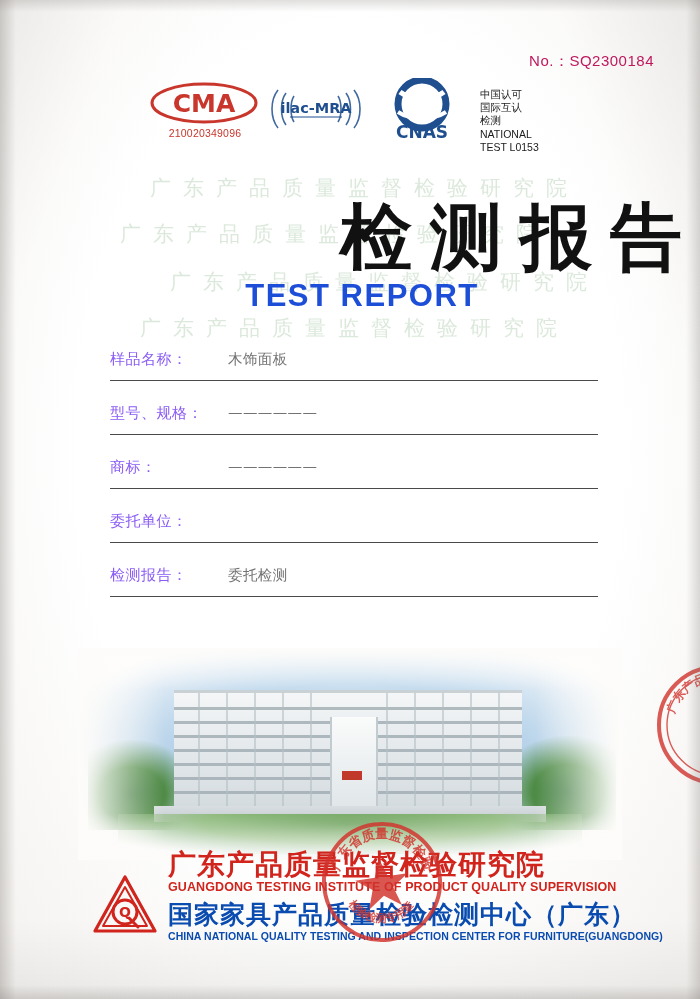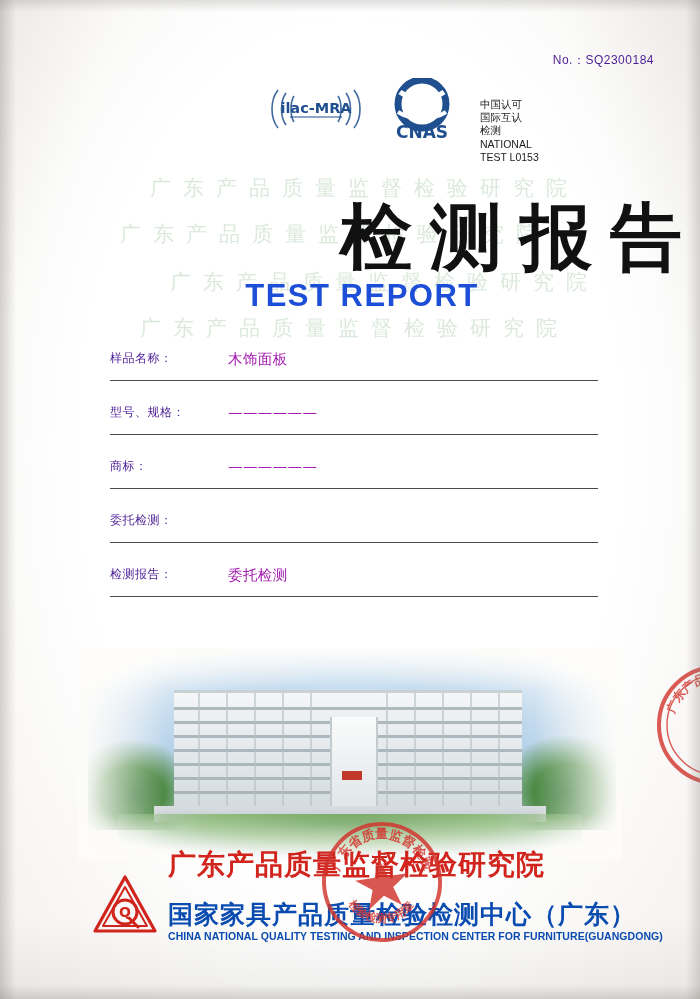--- a/index.html
+++ b/index.html
@@ -50,22 +50,22 @@
     left: 0; right: 0; bottom: 0;
     height: 14px;
     background: linear-gradient(0deg, rgba(120,115,110,0.24), rgba(255,255,255,0));
   }
 
   
   .report-no {
     position: absolute;
     right: 46px;
     top: 52px;
-    font-size: 12px;
-    color: #4c1d95;
+    font-size: 15px;
+    color: #be185d;
     letter-spacing: 0.5px;
     white-space: nowrap;
   }
 
   
   .logo-row {
     position: absolute;
     left: 150px;
     top: 78px;
     width: 420px;
@@ -110,21 +110,21 @@
     top: 0px;
     width: 96px;
     height: 62px;
   }
   .cnas svg { display: block; }
 
   
   .cnas-text {
     position: absolute;
     left: 330px;
-    top: 20px;
+    top: 10px;
     font-size: 10.5px;
     line-height: 13.2px;
     color: #1b1b1b;
     white-space: nowrap;
   }
 
   
   .watermark {
     position: absolute;
     left: 0;
@@ -180,32 +180,32 @@
     width: 488px;
   }
   .field-row {
     position: relative;
     height: 54px;
   }
   .field-label {
     position: absolute;
     left: 0;
     top: 8px;
-    font-size: 12px;
-    color: #4c1d95;
+    font-size: 15px;
+    color: #8b5cf6;
     font-family: "DejaVu Sans", sans-serif;
     letter-spacing: 0.5px;
     white-space: nowrap;
   }
   .field-value {
     position: absolute;
     left: 118px;
     top: 8px;
     font-size: 14.5px;
-    color: #a21caf;
+    color: #737373;
     font-family: "DejaVu Sans", sans-serif;
     letter-spacing: 0.4px;
     white-space: nowrap;
   }
   .field-rule {
     position: absolute;
     left: 0;
     right: 0;
     top: 38px;
     border-bottom: 1px solid #4a4a4a;
@@ -391,20 +391,29 @@
 
 <div class="page">
   <div class="paper-bg"></div>
 
   <div class="report-no">
     <span>No.：</span><span>SQ2300184</span>
   </div>
 
   <div class="logo-row">
 
+    <div class="cma">
+      <div class="cma-mark">
+        <svg width="108" height="42" viewBox="0 0 108 42" xmlns="http://www.w3.org/2000/svg">
+          <ellipse cx="54" cy="21" rx="52" ry="19" fill="none" stroke="#c8362c" stroke-width="3"></ellipse>
+          <text x="54" y="30" text-anchor="middle" font-family="DejaVu Sans, sans-serif" font-size="25" font-weight="bold" fill="#c8362c">CMA</text>
+        </svg>
+      </div>
+      <div class="cma-code">210020349096</div>
+    </div>
 
     <div class="ilac">
       <svg width="96" height="50" viewBox="0 0 96 50" xmlns="http://www.w3.org/2000/svg">
         <g stroke="#1f4f8f" stroke-width="1.6" fill="none" opacity="0.85">
           <path d="M10 6 C 2 16, 2 34, 10 44"></path>
           <path d="M18 9 C 12 17, 12 33, 18 41"></path>
           <path d="M26 12 C 22 18, 22 32, 26 38"></path>
           <path d="M86 6 C 94 16, 94 34, 86 44"></path>
           <path d="M78 9 C 84 17, 84 33, 78 41"></path>
           <path d="M70 12 C 74 18, 74 32, 70 38"></path>
@@ -452,21 +461,21 @@
       <div class="field-label">型号、规格：</div>
       <div class="field-value">——————</div>
       <div class="field-rule"></div>
     </div>
     <div class="field-row">
       <div class="field-label">商标：</div>
       <div class="field-value">——————</div>
       <div class="field-rule"></div>
     </div>
     <div class="field-row">
-      <div class="field-label">委托检测：</div>
+      <div class="field-label">委托单位：</div>
       <div class="field-rule"></div>
     </div>
     <div class="field-row">
       <div class="field-label">检测报告：</div>
       <div class="field-value">委托检测</div>
       <div class="field-rule"></div>
     </div>
   </div>
 
   <div class="building">
@@ -503,20 +512,21 @@
     <div class="footer-logo">
       <svg width="66" height="62" viewBox="0 0 66 62" xmlns="http://www.w3.org/2000/svg">
         <path d="M33 3 L63 57 L3 57 Z" fill="none" stroke="#d0241c" stroke-width="3.2" stroke-linejoin="round"></path>
         <path d="M33 13 L55 52 L11 52 Z" fill="none" stroke="#d0241c" stroke-width="2" stroke-linejoin="round"></path>
         <circle cx="33" cy="38" r="12" fill="none" stroke="#d0241c" stroke-width="3"></circle>
         <path d="M37 44 L46 53" stroke="#d0241c" stroke-width="3" stroke-linecap="round"></path>
         <text x="33" y="43" text-anchor="middle" font-family="DejaVu Sans, sans-serif" font-size="14" font-weight="bold" fill="#d0241c">Q</text>
       </svg>
     </div>
     <div class="f-cn1">广东产品质量监督检验研究院</div>
+    <div class="f-en1">GUANGDONG TESTING INSTITUTE OF PRODUCT QUALITY SUPERVISION</div>
     <div class="f-cn2">国家家具产品质量检验检测中心（广东）</div>
     <div class="f-en2">CHINA NATIONAL QUALITY TESTING AND INSPECTION  CENTER FOR FURNITURE(GUANGDONG)</div>
   </div>
 
   <div class="stamp-center">
     <svg width="128" height="128" viewBox="0 0 128 128" xmlns="http://www.w3.org/2000/svg">
       <g transform="rotate(-8 64 64)">
         <circle cx="64" cy="64" r="58" fill="none" stroke="#d2332c" stroke-width="4"></circle>
         <path id="seal-top-path" d="M 64 64 m -44 0 a 44 44 0 1 1 88 0" fill="none"></path>
         <path id="seal-bottom-path" d="M 24 64 a 40 40 0 0 0 80 0" fill="none"></path>

